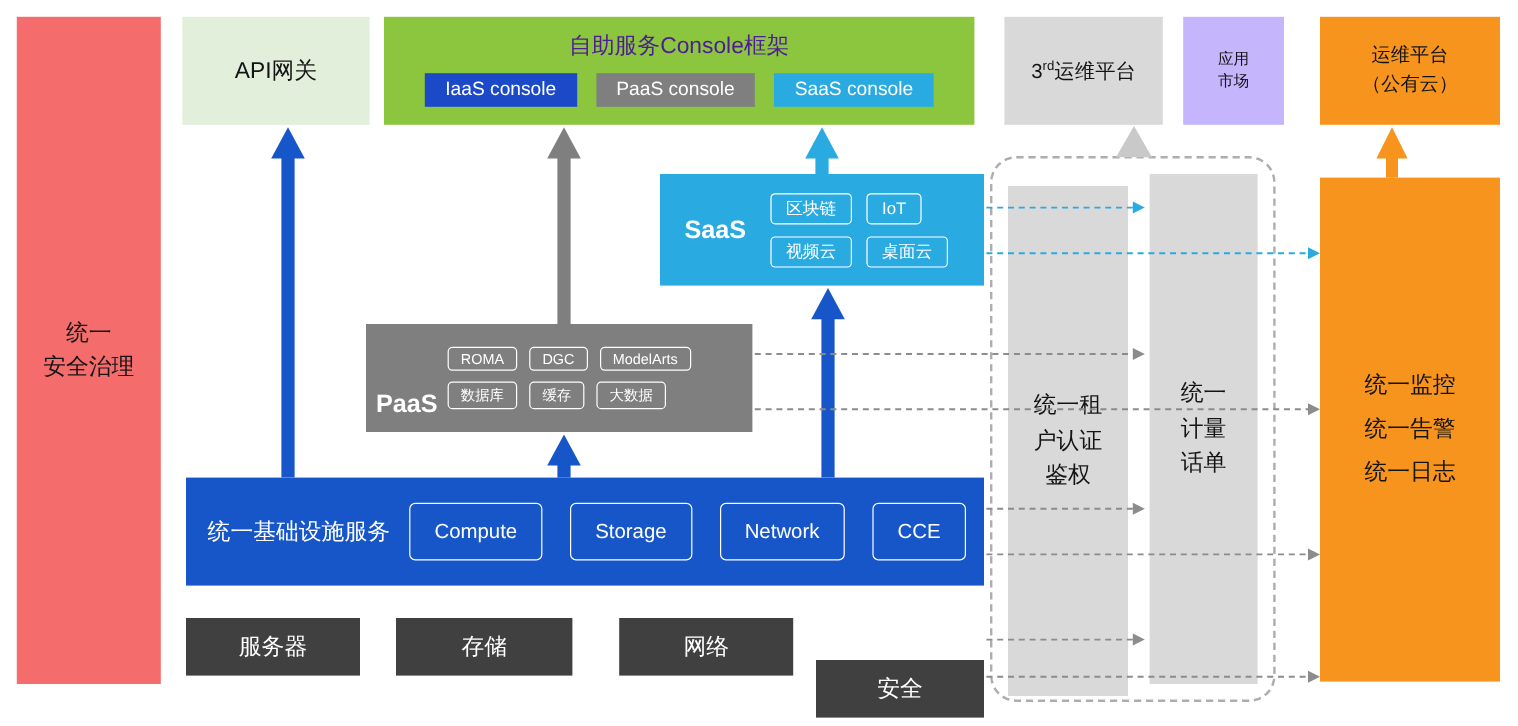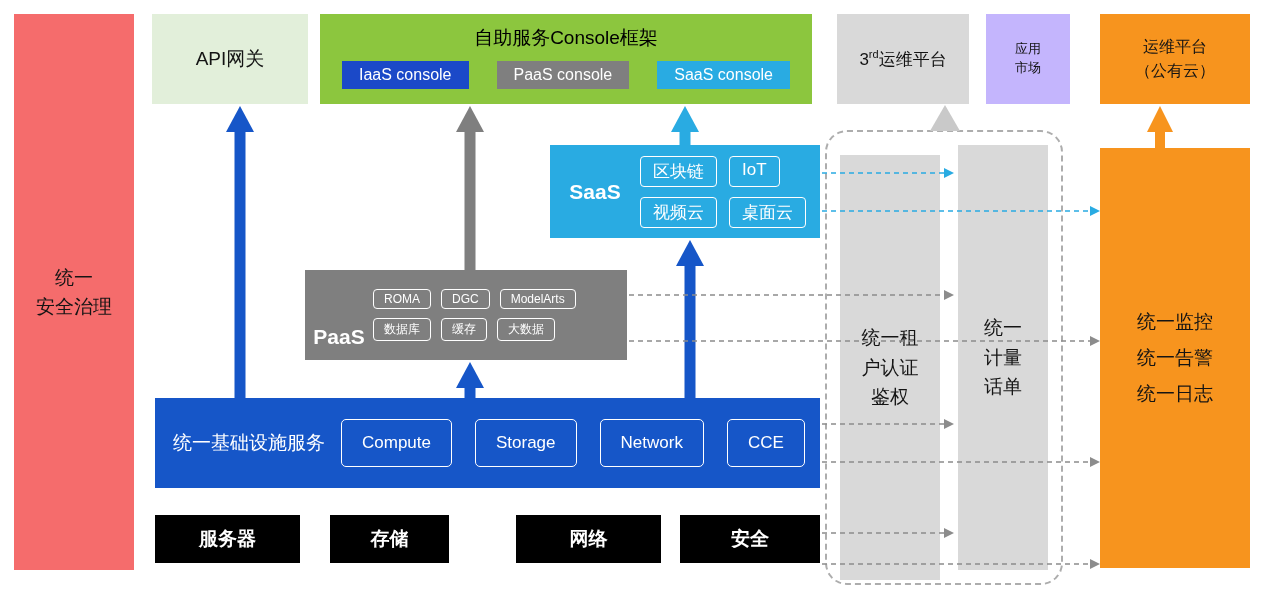--- a/index.html
+++ b/index.html
@@ -8,58 +8,58 @@
   .abs { position:absolute; }
   .center { display:flex; align-items:center; justify-content:center; }
   .pre { white-space:pre-line; text-align:center; }
 
   
   .security-bar { left:14px; top:14px; width:120px; height:556px; background:#F56C6C; color:#141414; font-size:19px; line-height:1.55; }
 
   
   .api-gateway { left:152px; top:14px; width:156px; height:90px; background:#E2EFDA; color:#141414; font-size:19px; }
   .console { left:320px; top:14px; width:492px; height:90px; background:#8CC63E; display:flex; flex-direction:column; align-items:center; padding-top:11px; }
-  .console-title { font-size:19px; color:#000000; }
-  .console-items { display:flex; gap:28px; margin-top:10px; }
+  .console-title { font-size:19px; color:#4c1d95; }
+  .console-items { display:flex; gap:16px; margin-top:10px; }
   .console-chip { height:28px; padding:0 17px; color:#ffffff; font-size:16px; display:flex; align-items:center; }
   .chip-iaas { background:#1B49C8; }
   .chip-paas { background:#7F7F7F; }
   .chip-saas { background:#29ABE2; }
   .third-party { left:837px; top:14px; width:132px; height:90px; background:#D9D9D9; color:#141414; font-size:17px; }
   .third-party sup { font-size:11px; }
   .app-market { left:986px; top:14px; width:84px; height:90px; background:#c4b5fd; color:#141414; font-size:13px; line-height:1.45; }
   .ops-platform { left:1100px; top:14px; width:150px; height:90px; background:#F7941E; color:#141414; font-size:16px; line-height:1.5; }
 
   
   .saas-box { left:550px; top:145px; width:270px; height:93px; background:#29ABE2; display:flex; }
   .block-label { color:#ffffff; font-size:21px; font-weight:bold; display:flex; align-items:center; justify-content:center; }
   .saas-box .block-label { width:92px; }
   .chip-grid { flex:1; display:flex; flex-direction:column; justify-content:center; gap:10px; padding-right:14px; }
   .chip-row { display:flex; gap:12px; }
-  .chip-outline { border:1.5px solid #ffffff; border-radius:4px; color:#ffffff; font-size:17px; padding:3px 12px; text-align:center; white-space:nowrap; }
+  .chip-outline { border:1.5px solid #ffffff; border-radius:4px; color:#ffffff; font-size:14px; padding:3px 12px; text-align:center; white-space:nowrap; }
 
   
   .paas-box { left:305px; top:270px; width:322px; height:90px; background:#7F7F7F; display:flex; }
   .paas-box .block-label { width:68px;margin-top:44px; }
   .paas-box .chip-outline { font-size:12px; padding:2px 10px; }
   .paas-box .chip-row { gap:10px; }
   .paas-box .chip-grid { gap:9px; padding-right:10px; }
 
   
   .infra-box { left:155px; top:398px; width:665px; height:90px; background:#1656C8; display:flex; align-items:center; padding:0 16px 0 18px; }
   .infra-label { color:#ffffff; font-size:19px; white-space:nowrap; }
   .infra-items { display:flex; gap:23px; margin-left:16px; }
   .infra-chip { border:1.5px solid #ffffff; border-radius:5px; color:#ffffff; font-size:17px; padding:13px 20px; white-space:nowrap; }
 
   
-  .hw { top:515px; height:48px; background:#000000; color:#ffffff; font-size:19px;font-weight:bold; }
+  .hw { top:515px; height:48px; background:#404040; color:#ffffff; font-size:19px; }
   .hw1 { left:155px; width:145px; }
-  .hw2 { left:330px; width:119px; }
+  .hw2 { left:330px; width:147px; }
   .hw3 { left:516px; width:145px; }
-  .hw4 { left:680px; width:140px; }
+  .hw4 { left:680px; width:140px;margin-top:35px; }
 
   
   .dashed-container { left:825px; top:130px; width:238px; height:455px; border:2px dashed #ADADAD; border-radius:22px; }
   .auth-bar { left:840px; top:155px; width:100px; height:425px; background:#D9D9D9; color:#141414; font-size:19px; line-height:1.55; }
   .meter-bar { left:958px; top:145px; width:90px; height:425px; background:#D9D9D9; color:#141414; font-size:19px; line-height:1.55; }
   .monitor-bar { left:1100px; top:148px; width:150px; height:420px; background:#F7941E; color:#141414; font-size:19px; line-height:1.9; }
 
   .overlay { position:absolute; left:0; top:0; pointer-events:none; }
 </style>
 </head>

